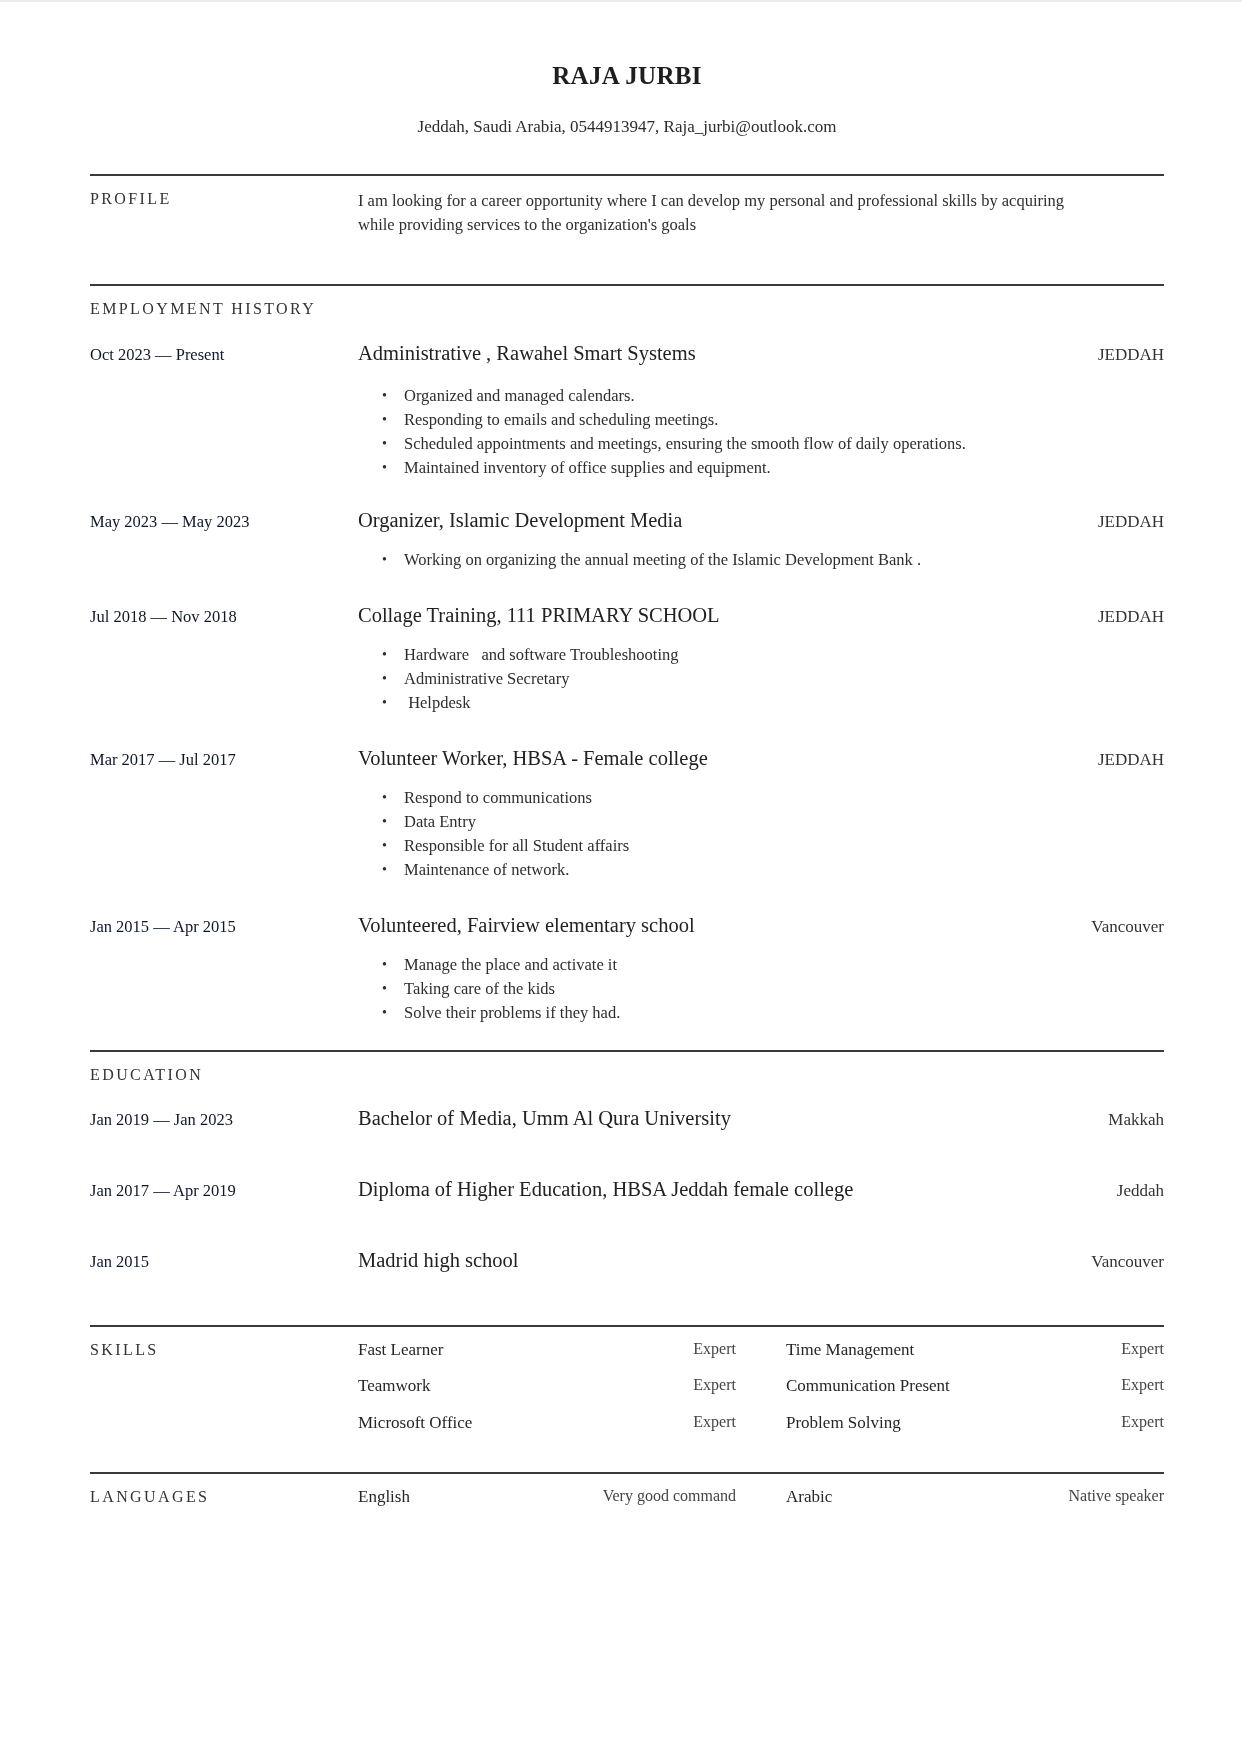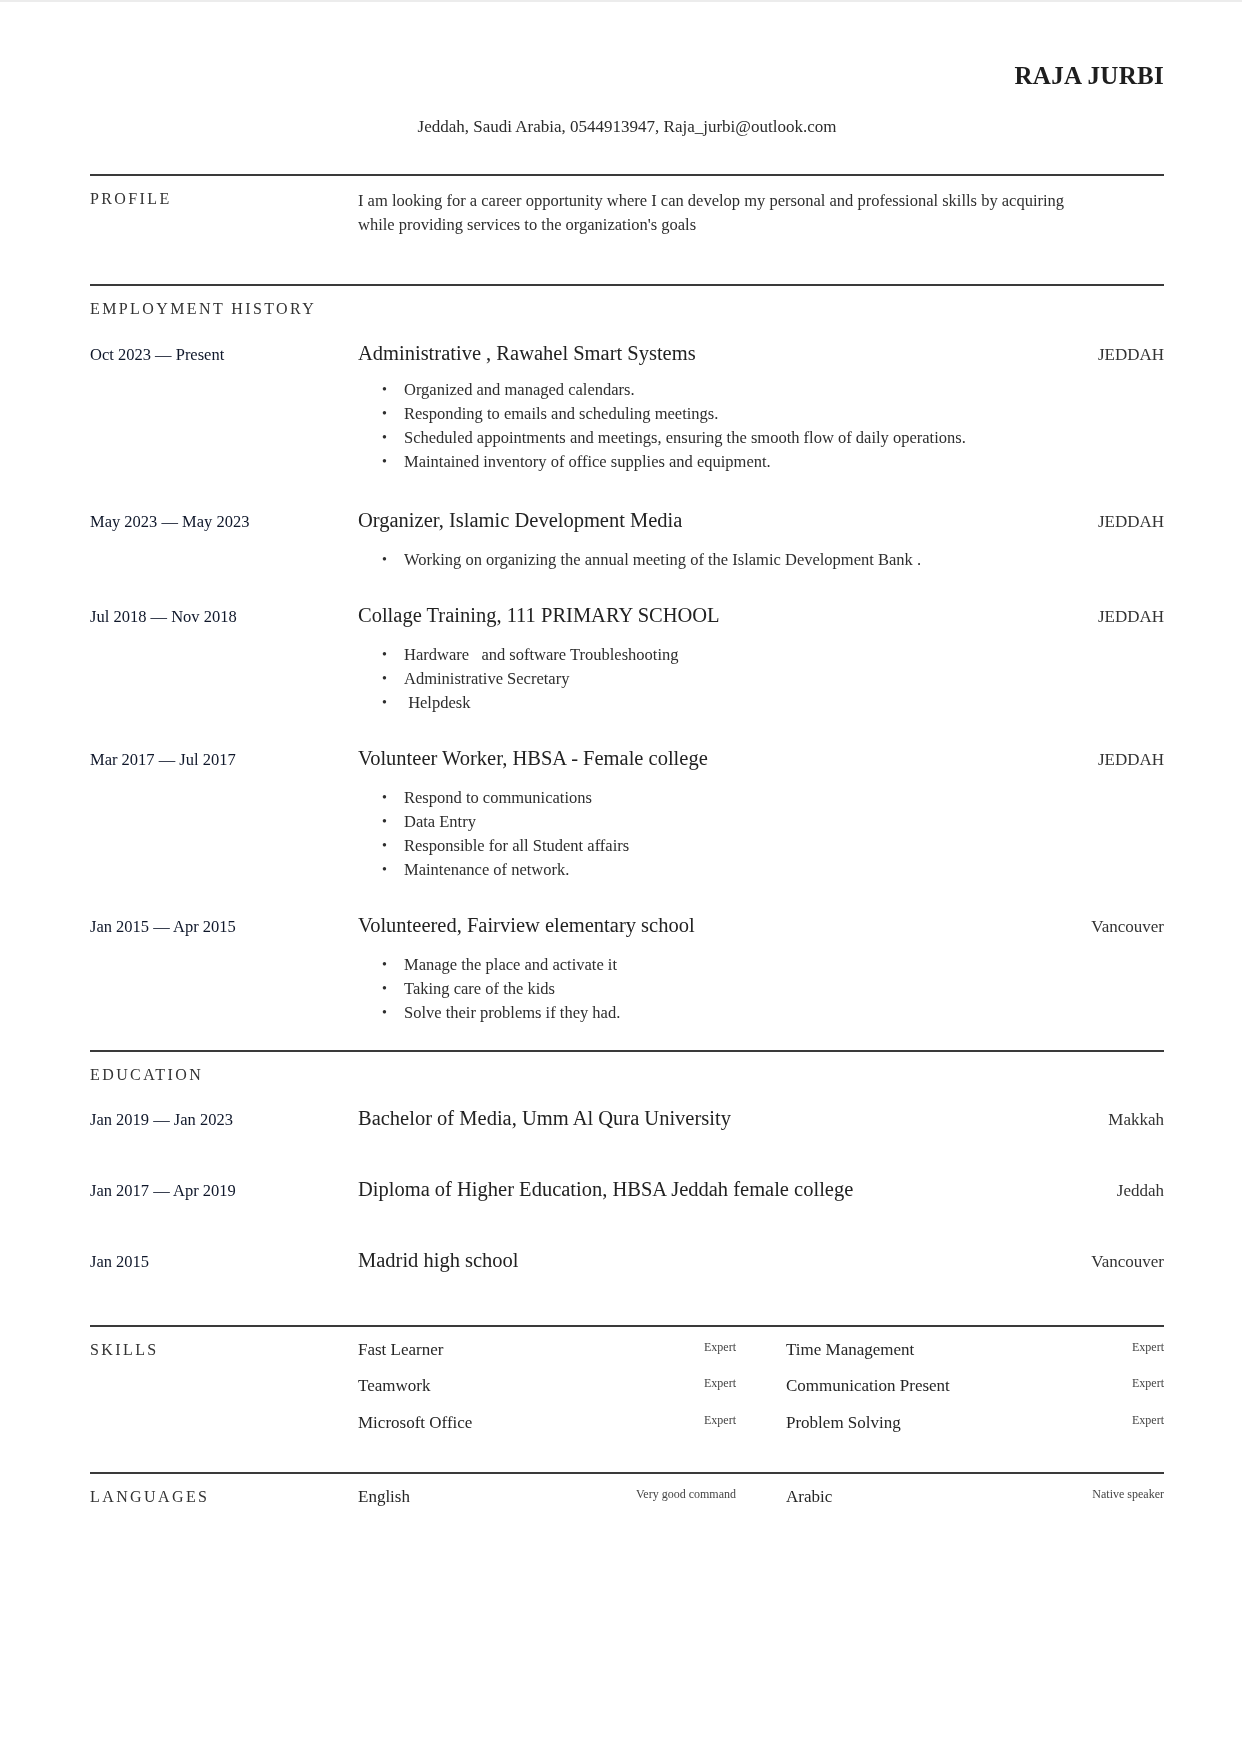--- a/index.html
+++ b/index.html
@@ -2,37 +2,37 @@
 <html><head>
 <meta charset="utf-8">
 <style>
   html, body { margin: 0; padding: 0; background: #ffffff; }
   body {
     width: 1242px; height: 1755px; position: relative; overflow: hidden;
     font-family: "Liberation Serif", "DejaVu Serif", serif; color: #2b2b2b;
   }
   .topbar { position: absolute; left: 0; top: 0; width: 1242px; height: 2px; background: #ececec; }
   .page { position: absolute; left: 90px; top: 0; width: 1074px; }
-  .name { position: absolute; top: 62px; left: 0; width: 1074px; text-align: right;
+  .name { position: absolute; top: 62px; left: 0; width: 1074px; text-align: center;
     font-size: 25px; font-weight: bold; color: #1e1e1e; letter-spacing: 0.3px; }
   .contact { position: absolute; top: 117px; left: 0; width: 1074px; text-align: center;
     font-size: 17px; color: #2b2b2b; }
   .rule { position: absolute; left: 0; width: 1074px; height: 2px; background: #3a3a3a; }
   .sec-title { position: absolute; left: 0; font-size: 16px; letter-spacing: 2.4px; color: #333; text-transform: uppercase; }
   .profile-text { position: absolute; left: 268px; width: 806px; font-size: 16.5px; line-height: 24px; color: #2e2e2e; }
   .entry { position: absolute; left: 0; width: 1074px; }
   .entry .date { position: absolute; left: 0; top: 3px; font-size: 16.5px; color: #0f172a; }
   .entry .title { position: absolute; left: 268px; top: 0; font-size: 20.5px; color: #222; text-align: right; }
   .entry .loc { position: absolute; right: 0; top: 3px; font-size: 17px; color: #333; }
   .entry ul { position: absolute; left: 268px; margin: 0; padding: 0 0 0 46px; list-style: none; }
   .entry li { font-size: 16.5px; line-height: 24px; color: #2e2e2e; position: relative; }
   .entry li::before { content: "\2022"; position: absolute; left: -22px; top: 0; font-size: 14px; }
   .grid-row { position: absolute; left: 268px; width: 806px; height: 24px; }
   .cell-name { position: absolute; top: 0; font-size: 17px; color: #262626; }
-  .cell-level { position: absolute; top: 0; font-size: 12px; color: #444; text-align: right; }
+  .cell-level { position: absolute; top: 0; font-size: 16px; color: #444; text-align: right; }
 </style>
 </head>
 <body>
 
 <div class="topbar"></div>
 
 <div class="page">
 
   <div class="name">RAJA JURBI</div>
   <div class="contact">Jeddah, Saudi Arabia, 0544913947, Raja_jurbi@outlook.com</div>
@@ -44,21 +44,21 @@
     <div>while providing services to the organization's goals</div>
   </div>
 
   <div class="rule" style="top:284px"></div>
   <div class="sec-title" style="top:300px">EMPLOYMENT HISTORY</div>
 
   <div class="entry" style="top:342px">
     <div class="date">Oct 2023 — Present</div>
     <div class="title">Administrative , Rawahel Smart Systems</div>
     <div class="loc">JEDDAH</div>
-    <ul style="top:36px">
+    <ul style="top:42px">
       <li>Organized and managed calendars.</li>
       <li>Responding to emails and scheduling meetings.</li>
       <li>Scheduled appointments and meetings, ensuring the smooth flow of daily operations.</li>
       <li>Maintained inventory of office supplies and equipment.</li>
     </ul>
   </div>
 
   <div class="entry" style="top:509px">
     <div class="date">May 2023 — May 2023</div>
     <div class="title">Organizer, Islamic Development Media</div>

